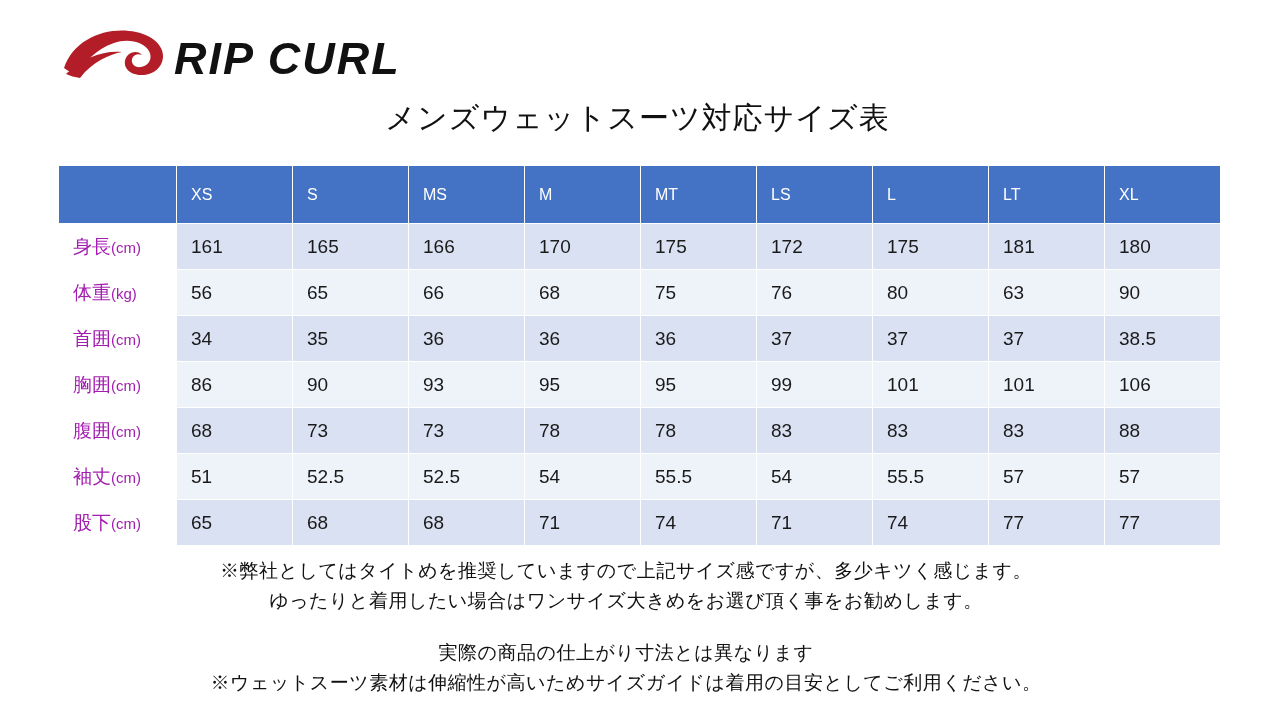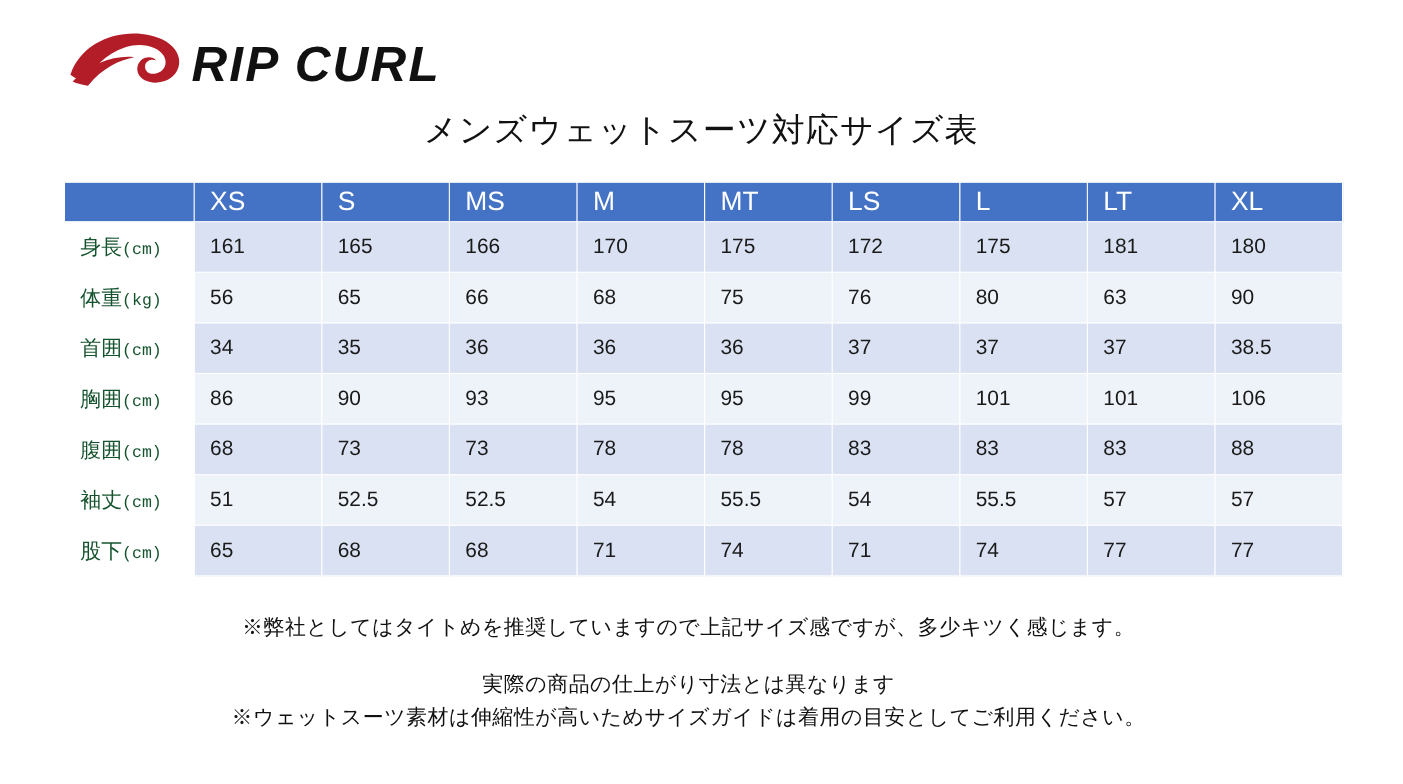--- a/index.html
+++ b/index.html
@@ -60,36 +60,35 @@
     padding: 0 0 0 14px;
     font-size: 19px;
     font-weight: 400;
     text-align: left;
     vertical-align: middle;
     box-sizing: border-box;
   }
   table.size-table thead th {
     background: #4472c4;
     color: #ffffff;
-    font-size: 24px;
-    height: 36px;
+    font-size: 16px;
+    height: 58px;
   }
   table.size-table thead th.corner {
     background: #4472c4;
   }
   td.rowhead {
     background: #ffffff;
-    color: #14532d;
+    color: #a21caf;
     text-align: right;
     padding-right: 12px;
     padding-left: 0;
     font-size: 19px;
     border-left: none;
     border-right: 1px solid #ffffff;
-    font-family: Liberation Mono, monospace;
   }
   tbody tr:nth-child(odd) td.datacell {
     background: #d9e1f2;
   }
   tbody tr:nth-child(even) td.datacell {
     background: #eef2f9;
   }
   .unit {
     font-size: 15px;
   }
@@ -249,16 +248,17 @@
         <td class="datacell">74</td>
         <td class="datacell">77</td>
         <td class="datacell">77</td>
       </tr>
     </tbody>
   </table>
 </div>
 
 <div class="notes">
   <div class="note-line">※弊社としてはタイトめを推奨していますので上記サイズ感ですが、多少キツく感じます。</div>
+  <div class="note-line">ゆったりと着用したい場合はワンサイズ大きめをお選び頂く事をお勧めします。</div>
   <div class="note-gap"></div>
   <div class="note-line">実際の商品の仕上がり寸法とは異なります</div>
   <div class="note-line">※ウェットスーツ素材は伸縮性が高いためサイズガイドは着用の目安としてご利用ください。</div>
 </div>
 
 </body></html>

